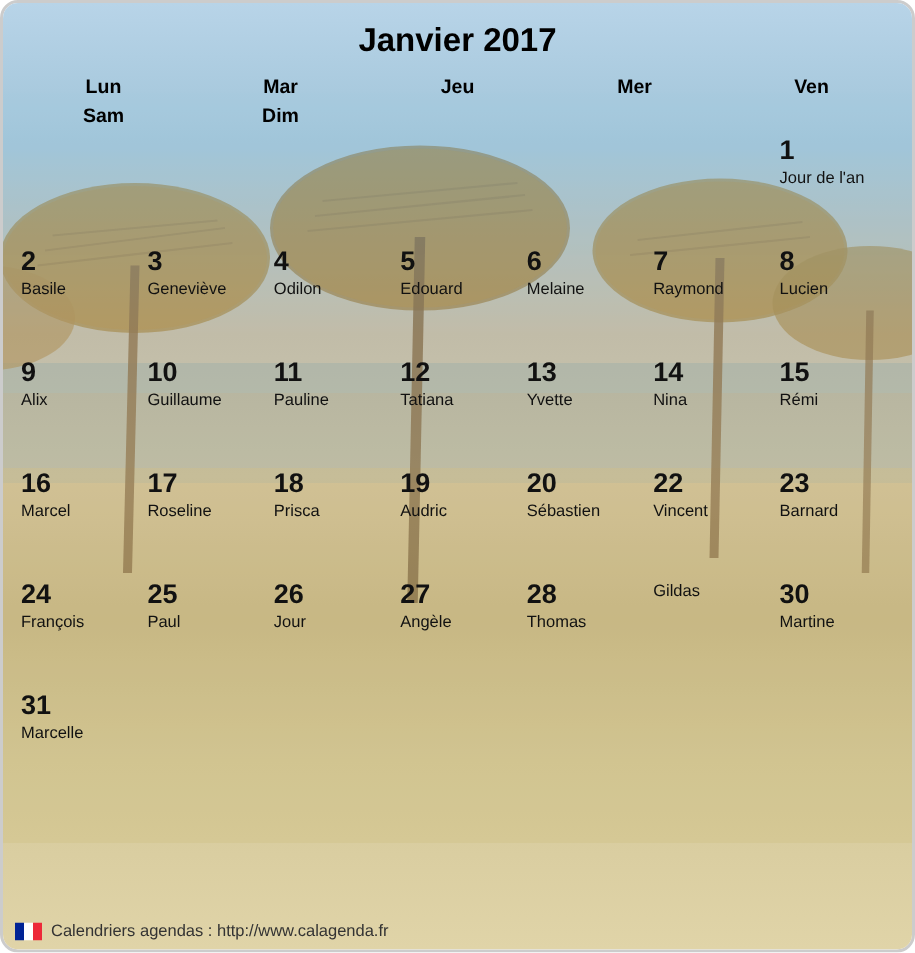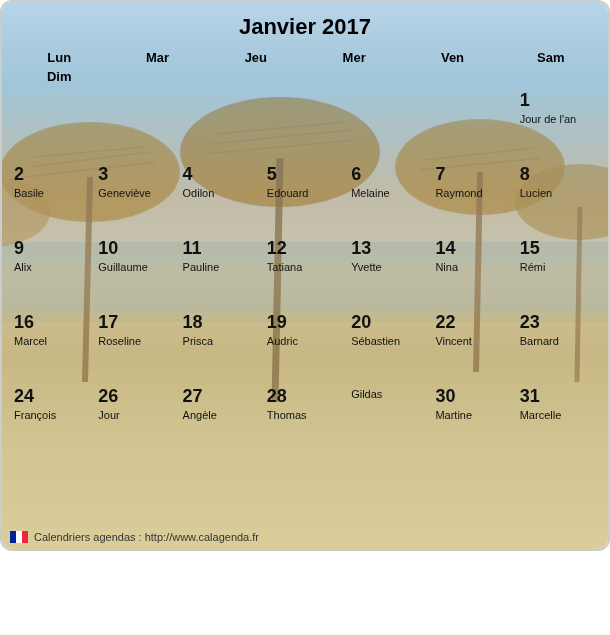--- a/index.html
+++ b/index.html
@@ -6,21 +6,21 @@
 
     body {
       width: 610px;
       height: 635px;
       font-family: Arial, sans-serif;
       overflow: hidden;
     }
 
     .calendar-container {
       width: 610px;
-      height: 551px;
+      height: 635px;
       border-radius: 12px;
       overflow: hidden;
       position: relative;
       border: 2px solid #ccc;
     }
 
     .bg-image {
       position: absolute;
       top: 0; left: 0;
       width: 100%; height: 100%;
@@ -59,21 +59,21 @@
     .calendar-title {
       text-align: center;
       font-size: 22px;
       font-weight: bold;
       padding: 12px 0 8px 0;
       color: #000;
     }
 
     .day-headers {
       display: grid;
-      grid-template-columns: repeat(6, 1fr);
+      grid-template-columns: repeat(5, 1fr);
       padding: 0 8px;
     }
 
     .day-header {
       text-align: center;
       font-weight: bold;
       font-size: 13px;
       color: #000;
       padding: 2px 0;
     }
@@ -279,20 +279,24 @@
         </div>
         <div class="day-cell">
           <span class="day-number">23</span>
           <span class="day-name">Barnard</span>
         </div>
         <div class="day-cell">
           <span class="day-number">24</span>
           <span class="day-name">François</span>
         </div>
         <div class="day-cell">
+          <span class="day-number">25</span>
+          <span class="day-name">Paul</span>
+        </div>
+        <div class="day-cell">
           <span class="day-number">26</span>
           <span class="day-name">Jour</span>
         </div>
         <div class="day-cell">
           <span class="day-number">27</span>
           <span class="day-name">Angèle</span>
         </div>
         <div class="day-cell">
           <span class="day-number">28</span>
           <span class="day-name">Thomas</span>

